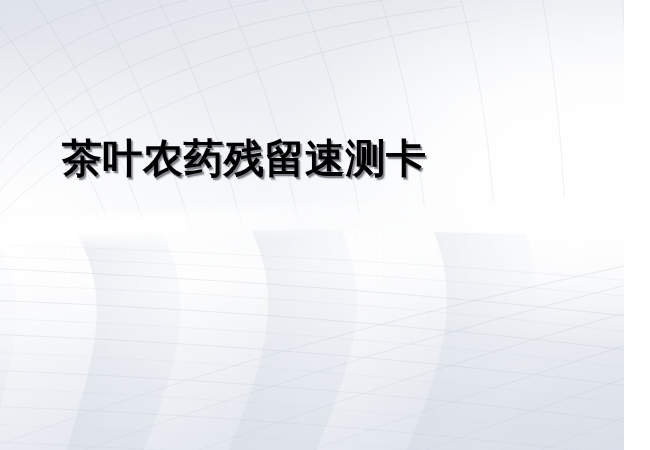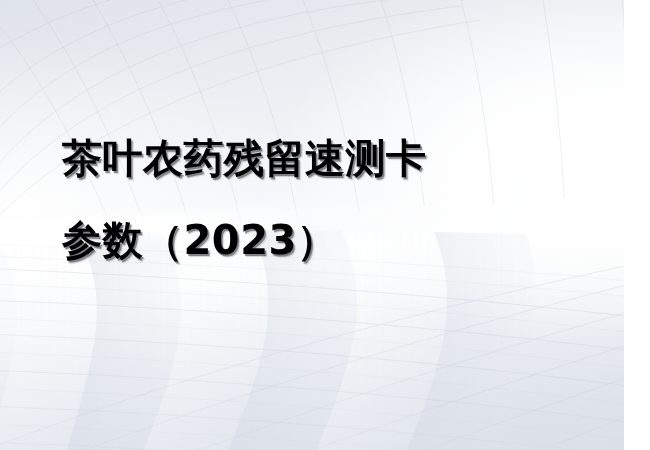--- a/index.html
+++ b/index.html
@@ -154,16 +154,15 @@
       <path d="M-20,424 C 160,430 420,444 670,474"></path>
     </g>
   </svg>
 
   <div class="bg-layer" id="bg-streak"></div>
 
   <div class="bg-layer" id="bg-vignette"></div>
 
   <div id="title-block">
     <div class="title-line" id="title-line-1">茶叶农药残留速测卡</div>
-    <div class="title-line" id="title-line-2">参数（2023）</div>
   </div>
 
 </div>
 
 </body></html>

